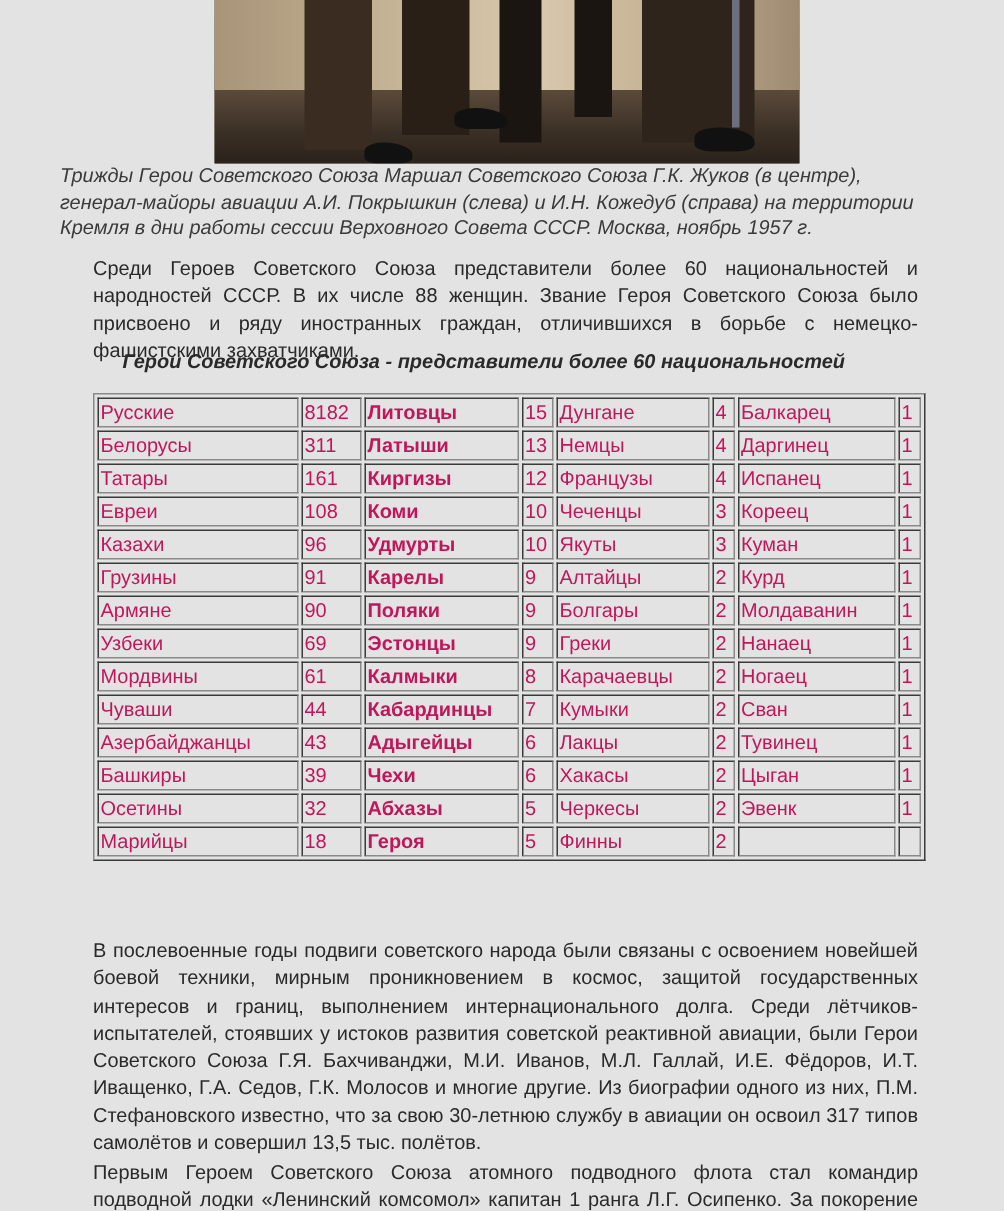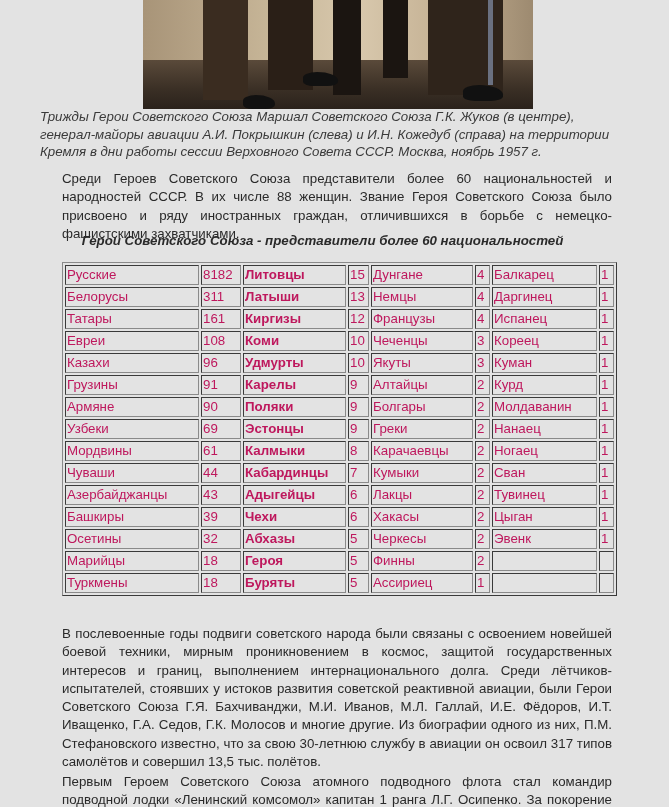--- a/index.html
+++ b/index.html
@@ -258,28 +258,18 @@
       <tr>
         <td class="c1">Марийцы</td>
         <td class="c2">18</td>
         <td class="c3">Героя</td>
         <td class="c4">5</td>
         <td class="c5">Финны</td>
         <td class="c6">2</td>
         <td class="c7"></td>
         <td class="c8"></td>
       </tr>
-      <tr>
-        <td class="c1">Туркмены</td>
-        <td class="c2">18</td>
-        <td class="c3">Буряты</td>
-        <td class="c4">5</td>
-        <td class="c5">Ассириец</td>
-        <td class="c6">1</td>
-        <td class="c7"></td>
-        <td class="c8"></td>
-      </tr>
     </tbody>
 </table>
 
 <div class="para p2">В послевоенные годы подвиги советского народа были связаны с освоением новейшей боевой техники, мирным проникновением в космос, защитой государственных интересов и границ, выполнением интернационального долга. Среди лётчиков-испытателей, стоявших у истоков развития советской реактивной авиации, были Герои Советского Союза Г.Я. Бахчиванджи, М.И. Иванов, М.Л. Галлай, И.Е. Фёдоров, И.Т. Иващенко, Г.А. Седов, Г.К. Молосов и многие другие. Из биографии одного из них, П.М. Стефановского известно, что за свою 30-летнюю службу в авиации он освоил 317 типов самолётов и совершил 13,5 тыс. полётов.</div>
 
 <div class="para p3">Первым Героем Советского Союза атомного подводного флота стал командир подводной лодки «Ленинский комсомол» капитан 1 ранга Л.Г. Осипенко. За покорение этой же</div>
 
 </body></html>

